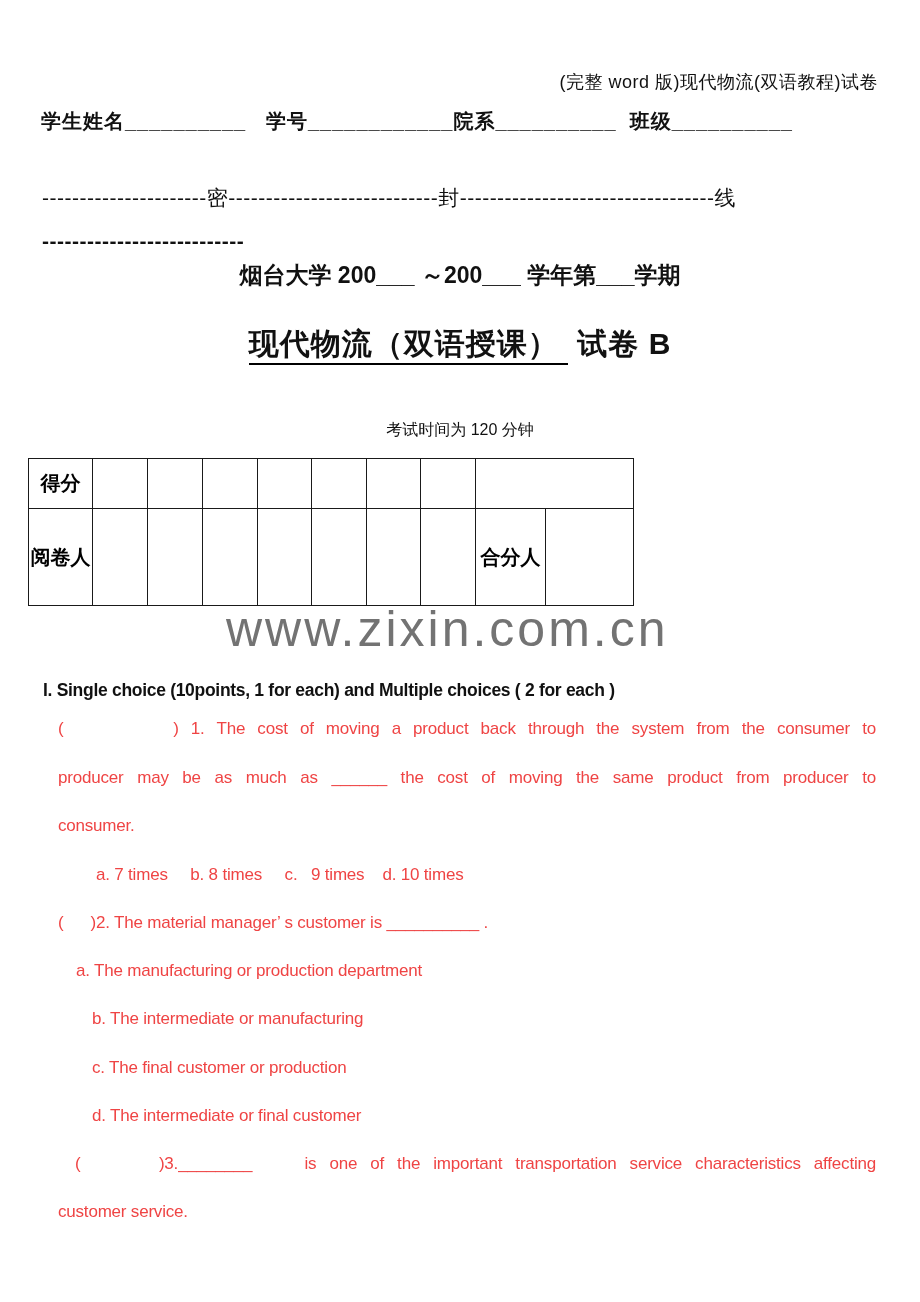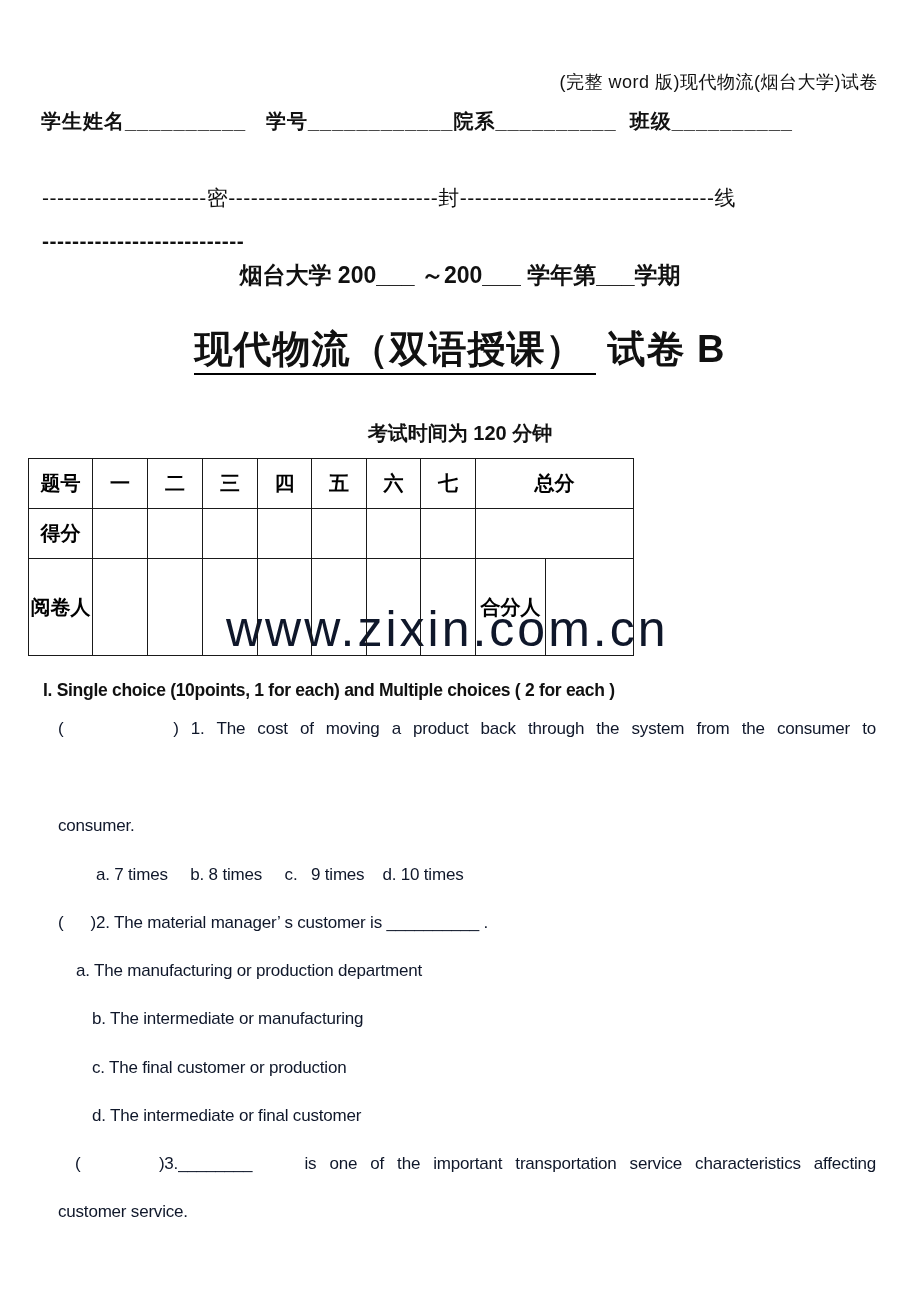--- a/index.html
+++ b/index.html
@@ -16,23 +16,23 @@
   
   .header-note{top:70px;right:42px;font-size:18px;letter-spacing:.5px;}
   
   .student-info{top:108px;left:41px;font-size:20px;font-weight:700;letter-spacing:1px;}
   
   .seal1{top:184px;left:42px;font-size:21px;letter-spacing:.5px;}
   .seal2{top:229px;left:42px;font-size:21px;font-weight:600;letter-spacing:.5px;}
   
   .center-line{left:0;width:920px;text-align:center;}
   .semester{top:260px;font-size:23px;font-weight:700;}
-  .course{top:324px;font-size:38px;font-weight:700;letter-spacing:1px;}
+  .course{top:324px;font-size:30px;font-weight:700;letter-spacing:1px;}
   .course .ul{border-bottom:2px solid #000;padding-bottom:3px;}
-  .duration{top:420px;font-size:20px;font-weight:700;}
+  .duration{top:420px;font-size:16px;font-weight:400;}
   
   table.score{
     position:absolute;left:28px;top:458px;
     border-collapse:collapse;table-layout:fixed;
     background:transparent;
   }
   table.score th,table.score td{
     border:1px solid #1a1a1a;
     font-size:20px;font-weight:700;color:#000;
     text-align:center;vertical-align:middle;
@@ -45,82 +45,71 @@
   th.wrapcell{line-height:48px;word-break:break-all;padding:0 6px;}
   
   .watermark{
     top:600px;left:226px;
     font-size:50px;letter-spacing:3px;
     z-index:0;white-space:nowrap;
   }
   table.score{z-index:1;}
   .txt{z-index:2;}
   
-  .body-line{font-size:17px;letter-spacing:-0.2px;line-height:26px;color:#0f172a;}
+  .body-line{font-size:17px;letter-spacing:-0.2px;line-height:26px;color:#ef4444;}
   .heading{top:680px;left:43px;font-size:17.5px;font-weight:700;letter-spacing:-0.3px;}
   .just{text-align:justify;text-align-last:justify;}
   .q1l1{top:716px;left:58px;width:818px;}
   .q1l2{top:765px;left:58px;width:818px;}
   .q1l3{top:813px;left:58px;}
   .q1opts{top:862px;left:96px;}
   .q2stem{top:910px;left:58px;}
   .q2a{top:958px;left:76px;}
   .q2b{top:1006px;left:92px;}
   .q2c{top:1055px;left:92px;}
   .q2d{top:1103px;left:92px;}
   .q3l1{top:1151px;left:75px;width:801px;}
   .q3l2{top:1199px;left:58px;}
 </style>
 </head>
 <body>
 
 <div id="page">
 
-  <div class="abs nowrap header-note txt">(完整 word 版)现代物流(烟台大学)试卷</div>
+  <div class="abs nowrap header-note txt">(完整 word 版)现代物流(双语教程)试卷</div>
 
   <div class="abs nowrap student-info txt">学生姓名__________&nbsp;&nbsp;&nbsp;学号____________院系__________&nbsp; 班级__________</div>
 
   <div class="abs nowrap seal1 txt">----------------------密----------------------------封----------------------------------线</div>
   <div class="abs nowrap seal2 txt">---------------------------</div>
 
   <div class="abs center-line semester nowrap txt">烟台大学 200___ ～200___ 学年第___学期</div>
 
   <div class="abs center-line course nowrap txt">
     <span class="ul">现代物流（双语授课）&nbsp;</span><span>&nbsp;试卷 B</span>
   </div>
 
   <div class="abs center-line duration nowrap txt">考试时间为 120 分钟</div>
 
-  <div class="abs watermark" style="color: #0f172a;">www.zixin.com.cn</div>
+  <div class="abs watermark" style="color: #737373;">www.zixin.com.cn</div>
 
   <table class="score">
     <colgroup>
       <col style="width:64px">
         <col style="width:55px">
         <col style="width:55px">
         <col style="width:55px">
         <col style="width:54px">
       <col style="width:55px">
         <col style="width:54px">
         <col style="width:55px">
         <col style="width:70px">
         <col style="width:88px">
     </colgroup>
     <tbody>
-        <tr class="r1">
-      <th>题号</th>
-      <th>一</th>
-      <th>二</th>
-      <th>三</th>
-      <th>四</th>
-      <th>五</th>
-      <th>六</th>
-      <th>七</th>
-      <th colspan="2">总分</th>
-    </tr>
     <tr class="r2">
       <th>得分</th>
       <td class="blank"></td>
       <td class="blank"></td>
       <td class="blank"></td>
       <td class="blank"></td>
       <td class="blank"></td>
       <td class="blank"></td>
       <td class="blank"></td>
       <td class="blank" colspan="2"></td>
@@ -136,20 +125,21 @@
       <td class="blank"></td>
       <th class="wrapcell">合分人</th>
       <td class="blank"></td>
     </tr>
   </tbody>
     </table>
 
   <div class="abs nowrap heading txt">I. Single choice (10points, 1 for each) and Multiple choices ( 2 for each )</div>
 
   <div class="abs body-line just q1l1 txt">(&nbsp;&nbsp;&nbsp;&nbsp;&nbsp;&nbsp;&nbsp;&nbsp;&nbsp;) 1. The cost of moving a product back through the system from the consumer to</div>
+  <div class="abs body-line just q1l2 txt">producer may be as much as ______ the cost of moving the same product from producer to</div>
   <div class="abs body-line nowrap q1l3 txt">consumer.</div>
   <div class="abs body-line nowrap q1opts txt">a. 7 times&nbsp;&nbsp;&nbsp;&nbsp; b. 8 times&nbsp;&nbsp;&nbsp;&nbsp; c.&nbsp;&nbsp; 9 times&nbsp;&nbsp;&nbsp; d. 10 times</div>
 
   <div class="abs body-line nowrap q2stem txt">(&nbsp;&nbsp;&nbsp;&nbsp;&nbsp;&nbsp;)2. The material manager’ s customer is __________ .</div>
   <div class="abs body-line nowrap q2a txt">a. The manufacturing or production department</div>
   <div class="abs body-line nowrap q2b txt">b. The intermediate or manufacturing</div>
   <div class="abs body-line nowrap q2c txt">c. The final customer or production</div>
   <div class="abs body-line nowrap q2d txt">d. The intermediate or final customer</div>
 
   <div class="abs body-line just q3l1 txt">(&nbsp;&nbsp;&nbsp;&nbsp;&nbsp;&nbsp;)3.________&nbsp;&nbsp;&nbsp; is one of the important transportation service characteristics affecting</div>

